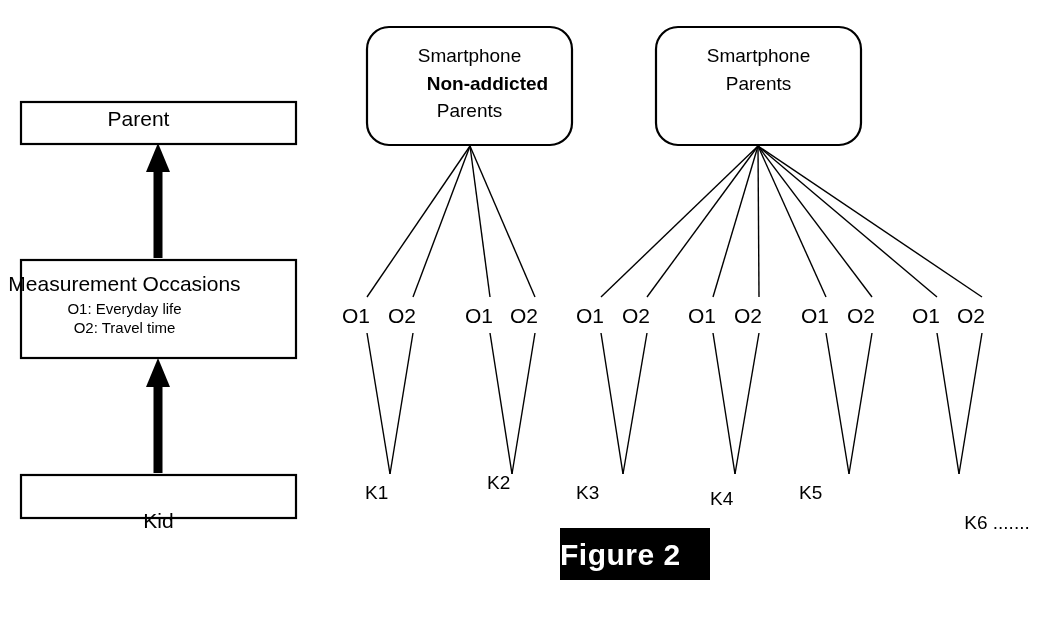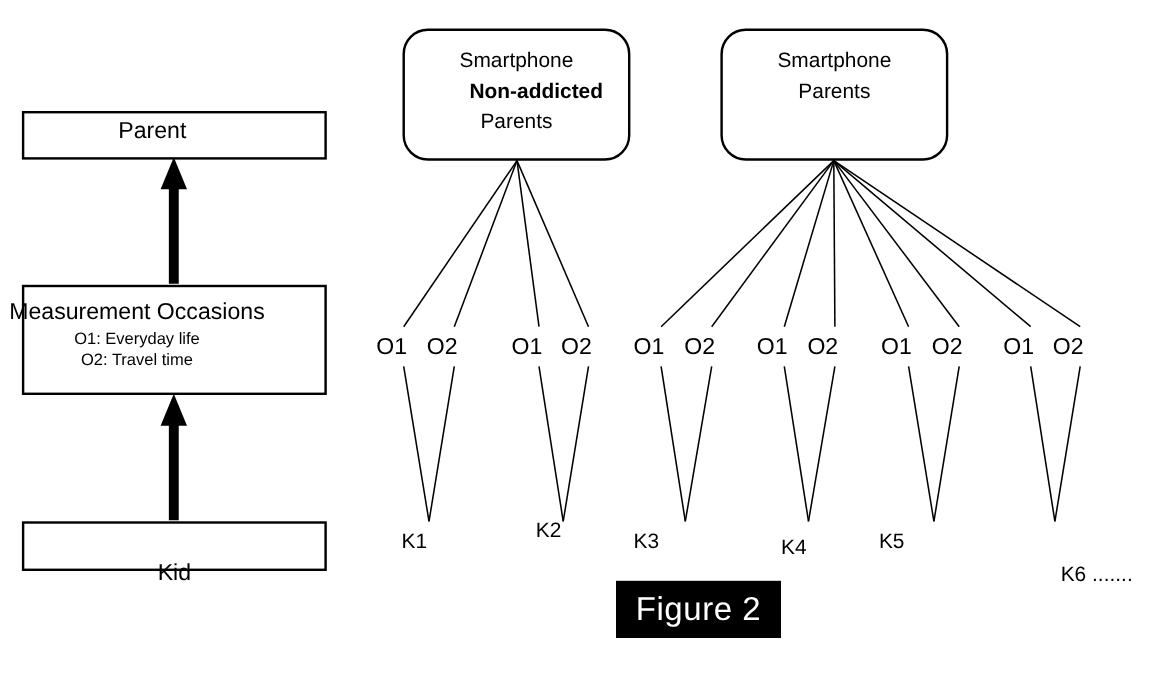--- a/index.html
+++ b/index.html
@@ -80,23 +80,23 @@
   .node-label {
     font-size: 21px;
     text-align: left;
   }
   .kid-label {
     font-size: 19px;
   }
   .figure-caption {
     position: absolute;
     color: #ffffff;
-    font-weight: normal;
+    font-weight: bold;
     font-size: 30px;
-    text-align: center;
+    text-align: left;
     letter-spacing: 0.5px;
   }
   .centered-block {
     position: absolute;
     text-align: center;
   }
 </style>
 </head>
 <body>
 

